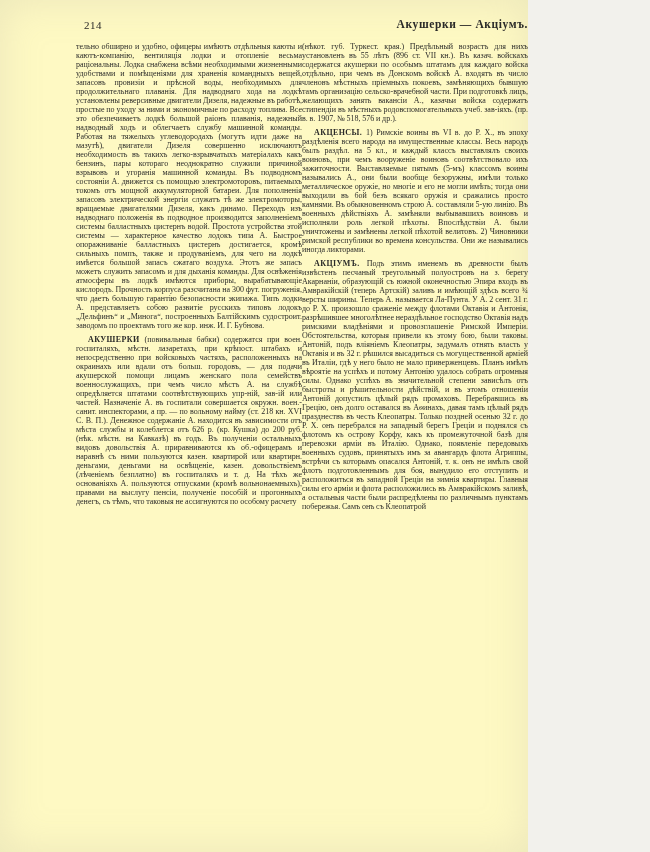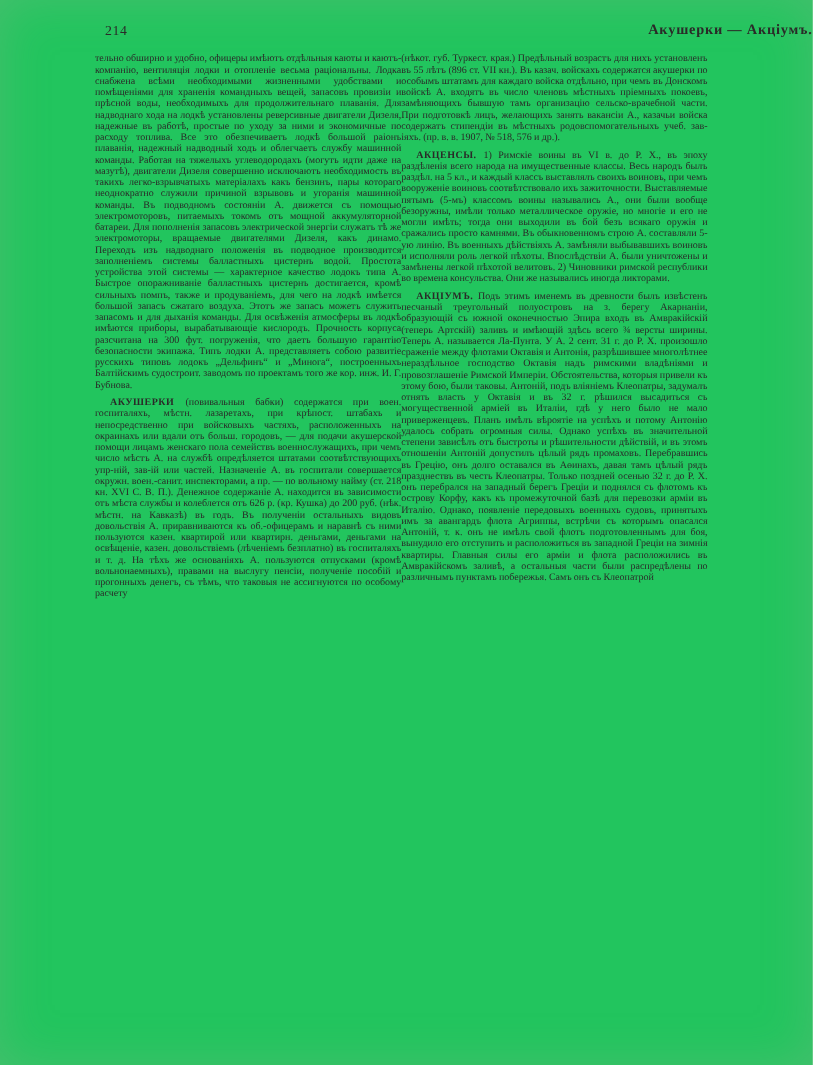--- a/index.html
+++ b/index.html
@@ -5,22 +5,22 @@
   html, body { margin: 0; padding: 0; }
   body {
     width: 650px; height: 852px;
     background: #f2f1ec;
     font-family: "Liberation Serif", "DejaVu Serif", serif;
     color: #2a2a28;
     overflow: hidden;
   }
   .page {
     position: relative;
-    width: 650px; height: 852px;
-    background: #22c55e;
+    width: 528px; height: 852px;
+    background: #fef9c3;
     box-shadow: inset 0 0 40px rgba(180,175,160,.25);
   }
   .page-head { position: relative; height: 28px; }
   .page-num {
     position: absolute; left: 84px; top: 19px;
     font-size: 11px; letter-spacing: .5px;
   }
   .running-header {
     position: absolute; left: 0; right: 0; top: 18px;
     text-align: right;

